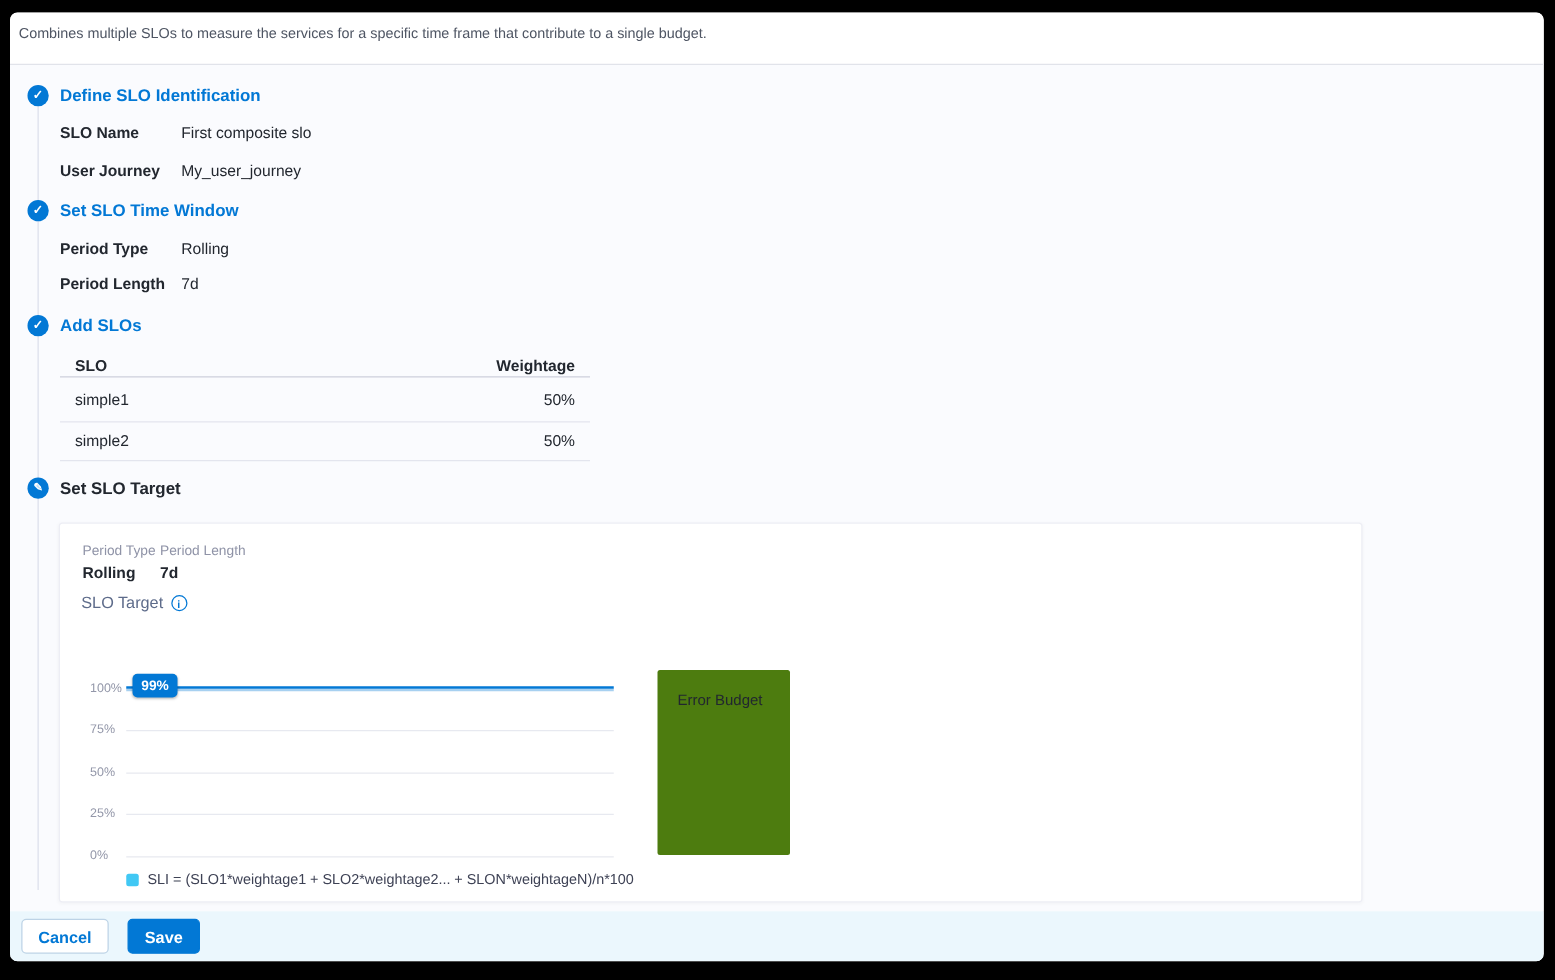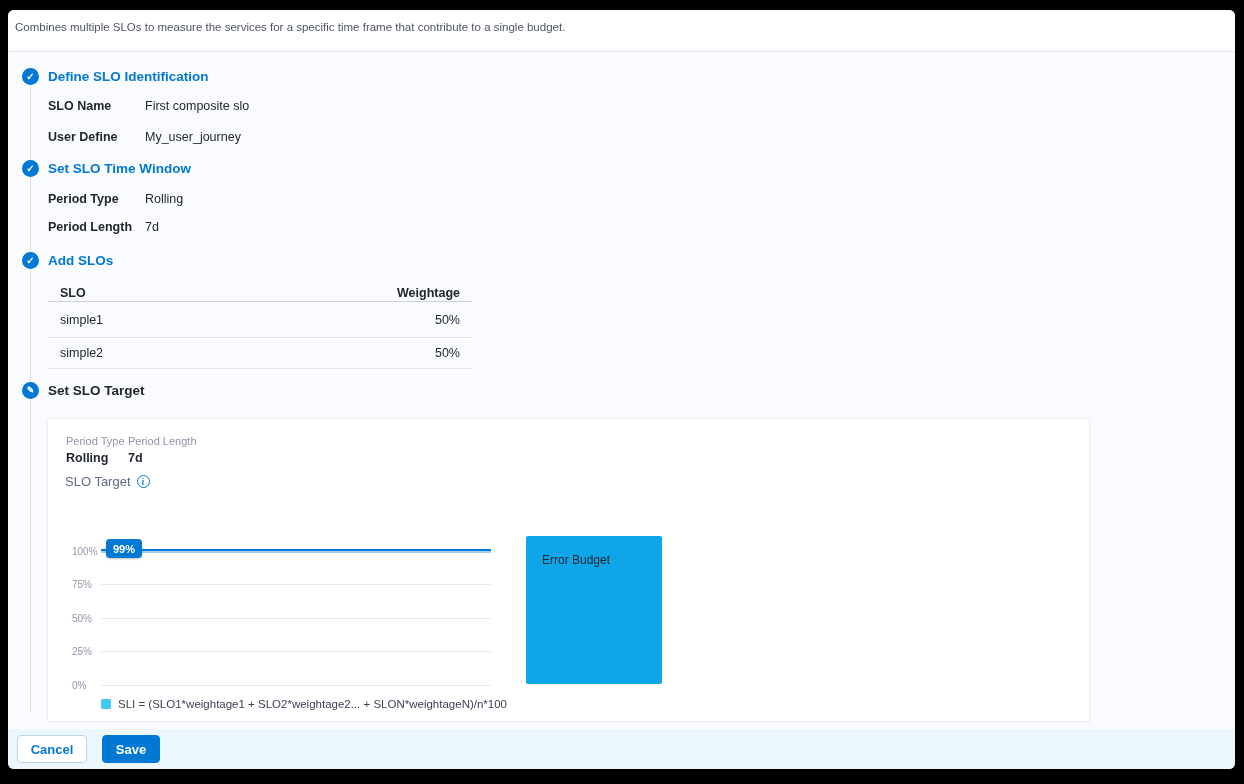--- a/index.html
+++ b/index.html
@@ -58,21 +58,21 @@
   .t-row.r0 { height:36px; }
   .t-row.r1 { height:31px; }
   
   .target-card {
     position:absolute; left:39px; top:366px; width:1043px; height:304px;
     background:#fff; border:1px solid #edeef5; border-radius:3px;
     box-shadow:0 1px 3px rgba(40,41,61,.04); z-index:1;
   }
   .mini-label { position:absolute; font-size:11px; color:#8f93a7; }
   .mini-value { position:absolute; font-size:12.5px; font-weight:bold; color:#22272f; }
-  .target-label-row { position:absolute; left:17px; top:55px; display:flex; align-items:center; gap:6px; }
+  .target-label-row { position:absolute; left:17px; top:55px; display:flex; align-items:flex-end; gap:6px; }
   .target-label { font-size:13px; color:#5d6b8a; }
   .info-circ {
     width:13px; height:13px; border-radius:50%; border:1.3px solid #0278d5;
     color:#0278d5; font-size:8.5px; font-weight:bold;
     display:flex; align-items:center; justify-content:center; cursor:pointer;
   }
   .input-wrap {
     position:absolute; left:16px; top:72px; width:217px; height:28px;
     background:#fff; border:1px solid #d8dbe5; border-radius:4px;
     display:flex; align-items:center; padding:0 10px;
@@ -96,22 +96,22 @@
     position:absolute; left:58px; top:120px; height:19px; padding:0 7px;
     background:#0278d5; border-radius:4px; color:#fff;
     font-size:11px; font-weight:bold; display:flex; align-items:center; cursor:grab;
     box-shadow:0 1px 2px rgba(0,0,0,.25);
   }
   .legend-row { position:absolute; left:53px; top:279px; display:flex; align-items:center; gap:7px; }
   .legend-swatch { width:10px; height:10px; border-radius:2px; background:#41c8f4; }
   .legend-text { font-size:11.5px; color:#3e4255; }
   
   .eb-card {
-    position:absolute; left:478px; top:117px; width:136px; height:148px;
-    background:#0ea5e9; border-radius:2px; padding:17px 16px;
+    position:absolute; left:478px; top:117px; width:106px; height:148px;
+    background:#4d7c0f; border-radius:2px; padding:17px 16px;
   }
   .eb-label { font-size:12px; color:#22272f; }
   .eb-numrow { display:flex; align-items:baseline; margin-top:6px; }
   .eb-value { font-size:44px; color:#1b1d2c; letter-spacing:-1px; line-height:1; }
   .eb-unit { font-size:12px; font-weight:bold; color:#1b1d2c; margin-left:2px; }
   
   .footer {
     position:absolute; left:0; right:0; bottom:0; height:40px;
     background:#ebf7fd; display:flex; align-items:center; padding-left:9px; gap:15px;
   }
@@ -139,21 +139,21 @@
       <span class="step-icon">
           <span class="glyph">✓</span>
         </span>
       <span class="step-title">Define SLO Identification</span>
     </div>
     <div class="field-row" style="top:47px">
       <span class="f-label">SLO Name</span>
       <span class="f-value">First composite slo</span>
     </div>
     <div class="field-row" style="top:78px">
-      <span class="f-label">User Define</span>
+      <span class="f-label">User Journey</span>
       <span class="f-value">My_user_journey</span>
     </div>
 
     <div class="step-head" style="top:108px">
       <span class="step-icon">
           <span class="glyph">✓</span>
         </span>
       <span class="step-title">Set SLO Time Window</span>
     </div>
     <div class="field-row" style="top:140px">

